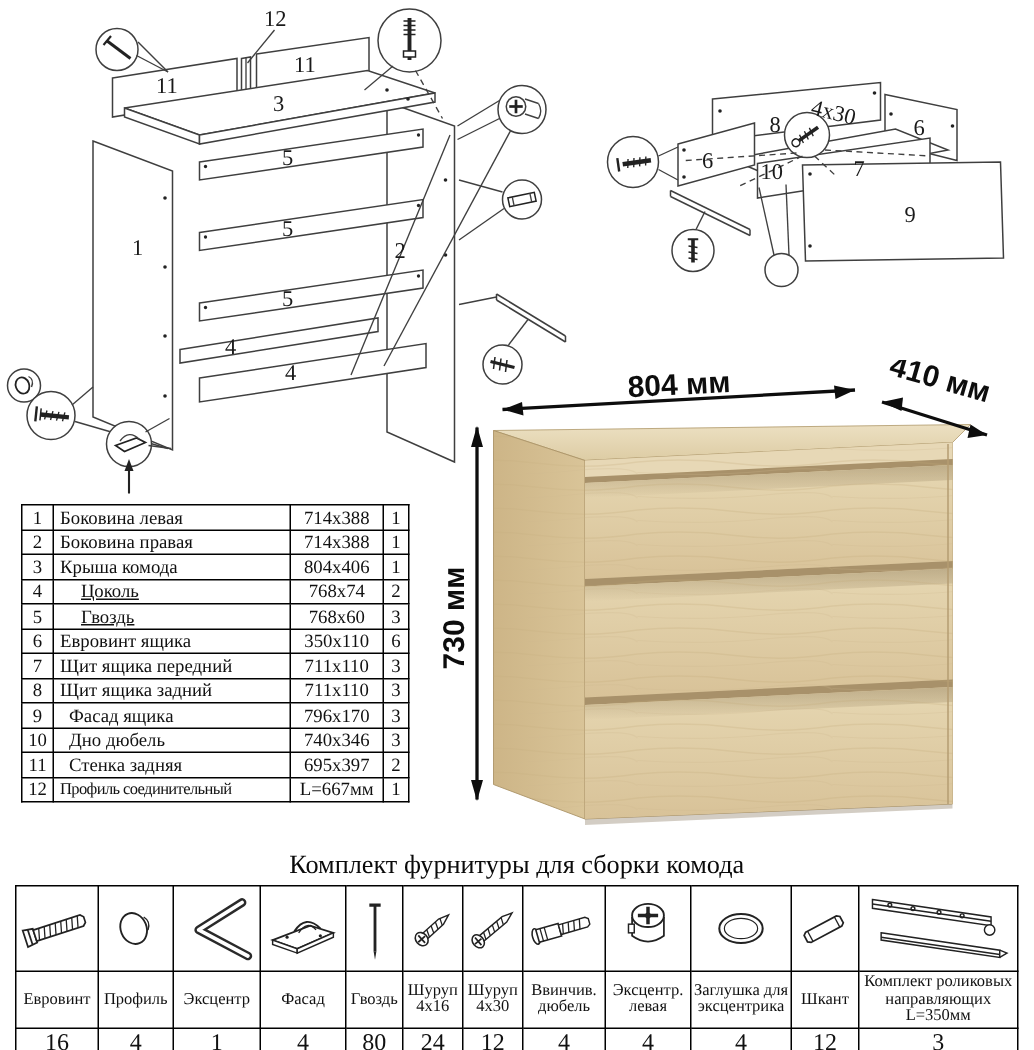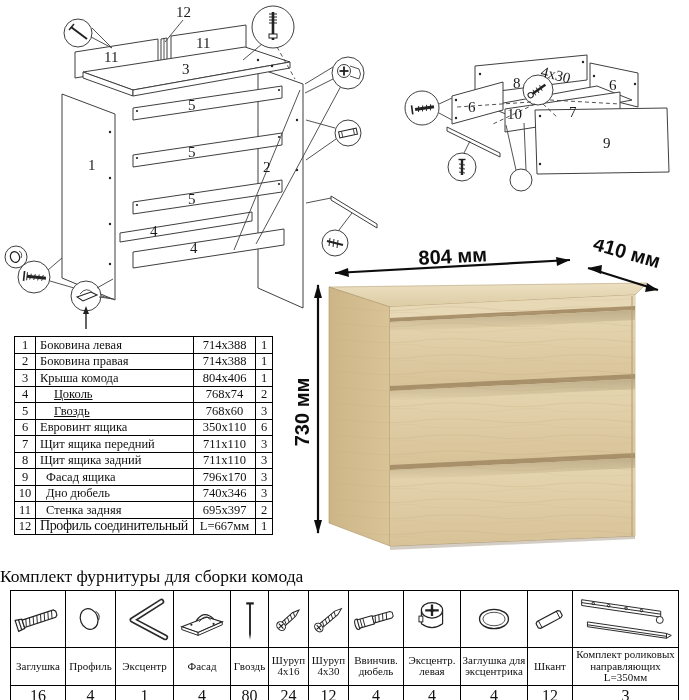--- a/index.html
+++ b/index.html
@@ -9,23 +9,23 @@
   .plbl{font-size:15px;fill:#1a1a1a;}
   .dim{font-family:"Liberation Sans", sans-serif;font-weight:bold;font-size:20px;fill:#0d0d0d;}
   
   .parts{position:absolute;left:14px;top:336px;border-collapse:collapse;table-layout:fixed;}
   .parts td{border:1px solid #000;font-size:12.5px;line-height:14.5px;height:15.5px;
             padding:0 2px;white-space:nowrap;overflow:hidden;}
   .parts td.c{text-align:center;}
   .parts td.nm{padding-left:4px;}
   .parts tr:nth-child(4) td.nm, .parts tr:nth-child(5) td.nm{padding-left:18px;text-decoration:underline;}
   .parts tr:nth-child(9) td.nm, .parts tr:nth-child(10) td.nm, .parts tr:nth-child(11) td.nm{padding-left:10px;}
-  .parts tr:nth-child(12) td.nm{font-size:14px;letter-spacing:-0.4px;}
+  .parts tr:nth-child(12) td.nm{font-size:11px;letter-spacing:-0.4px;}
   
-  .hwtitle{position:absolute;left:0;top:566px;width:689px;
+  .hwtitle{position:absolute;left:0;top:566px;width:689px;text-align:center;
            font-size:17.5px;color:#0a0a0a;}
   .hw{position:absolute;left:10px;top:590px;border-collapse:collapse;table-layout:fixed;}
   .hw td{border:1px solid #000;text-align:center;vertical-align:middle;padding:0;}
   .hw .ico{height:56px;}
   .hw .nm{height:30px;font-size:11px;line-height:11.5px;padding:1px;}
   .hw .qt{height:21px;font-size:16px;}
   .hw svg{display:block;margin:0 auto;}
   .dsvg{position:absolute;}
   .ln{stroke:#3f3f3f;stroke-width:1;fill:none;}
   .pnl{stroke:#3f3f3f;stroke-width:1;fill:#ffffff;}
@@ -537,21 +537,21 @@
                 <circle cx="68" cy="19.2" r="1.3" fill="none"></circle>
             <circle cx="87" cy="29" r="3.6"></circle>
             <polygon points="12,31 94,43 94,48 12,36"></polygon>
             <line x1="12" y1="34" x2="94" y2="46"></line>
             <polyline points="94,43 99,45 94,48" fill="none"></polyline>
           </g>
             </svg>
           </td>
       </tr>
       <tr>
-        <td class="nm">Заглушка</td>
+        <td class="nm">Евровинт</td>
         <td class="nm">Профиль</td>
         <td class="nm">Эксцентр</td>
         <td class="nm">Фасад</td>
         <td class="nm">Гвоздь</td>
         <td class="nm">Шуруп 4x16</td>
         <td class="nm">Шуруп 4x30</td>
         <td class="nm">Ввинчив. дюбель</td>
         <td class="nm">Эксцентр. левая</td>
         <td class="nm">Заглушка для эксцентрика</td>
         <td class="nm">Шкант</td>

